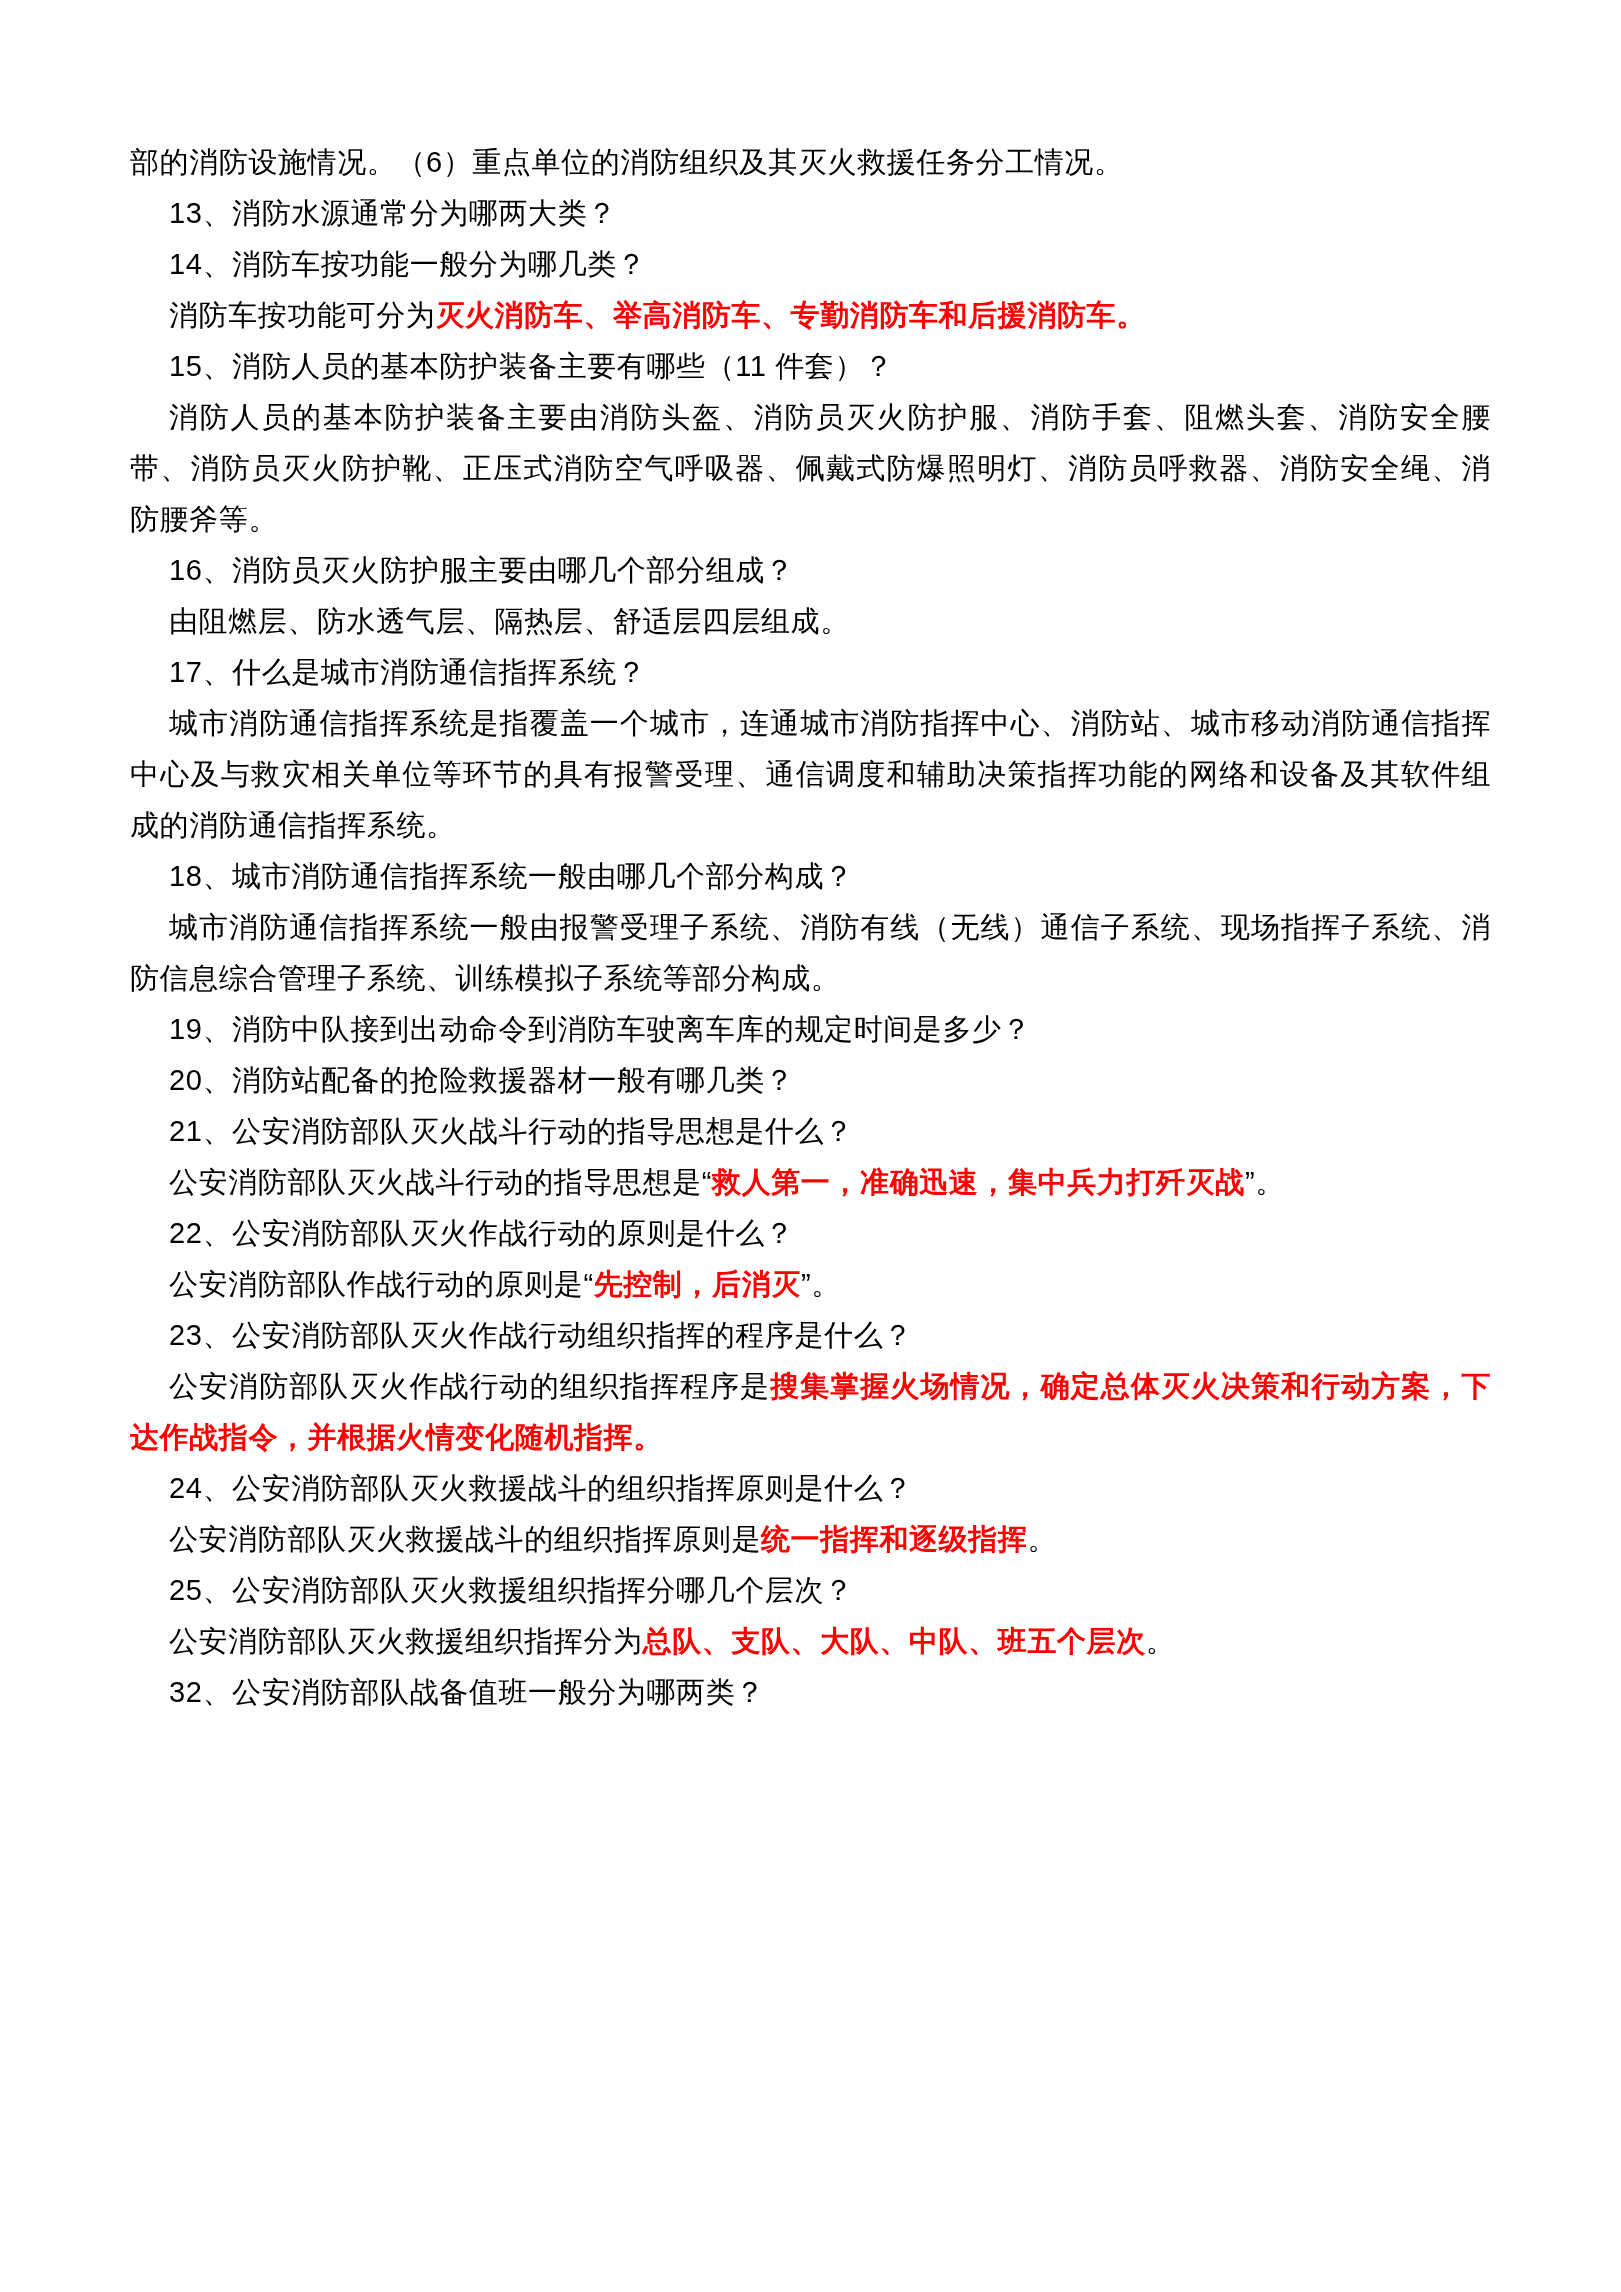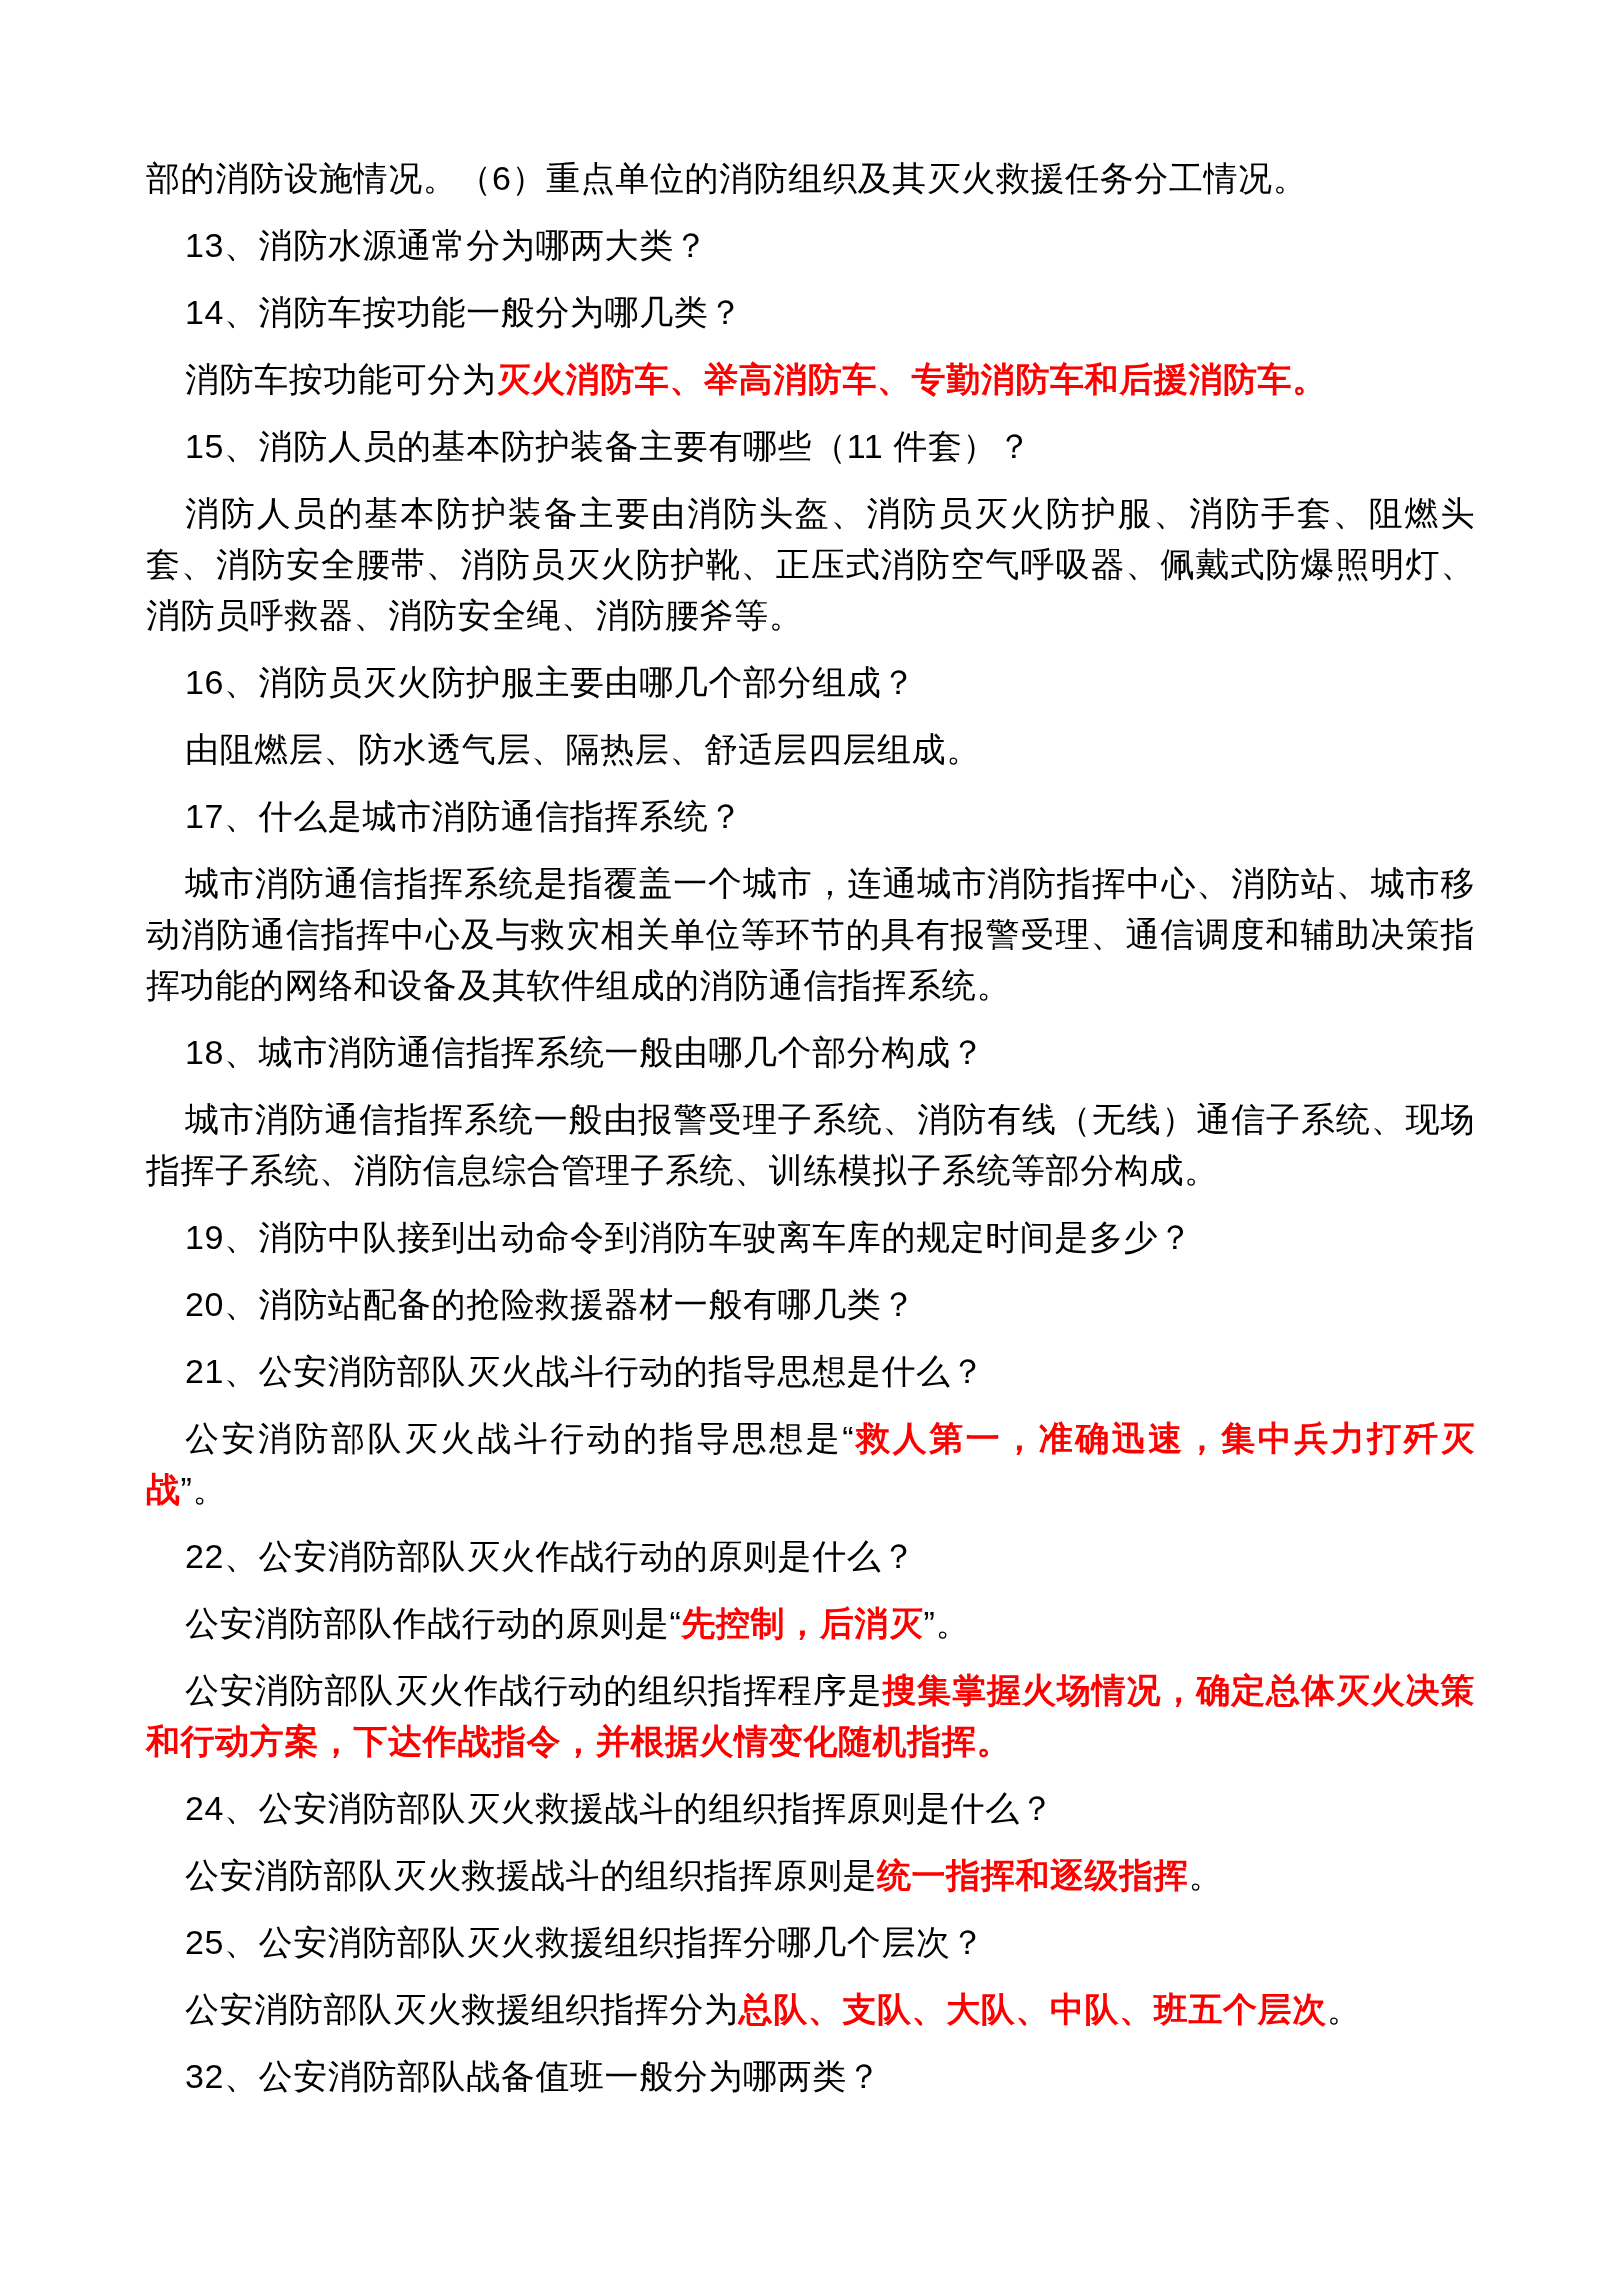--- a/index.html
+++ b/index.html
@@ -12,22 +12,22 @@
     height: 2293px;
     font-family: "Liberation Sans", sans-serif;
     overflow: hidden;
   }
   .doc {
     box-sizing: border-box;
     width: 1621px;
     padding: 137px 130px 0 130px;
   }
   .para {
-    margin: 16px;
-    font-size: 34px;
+    margin: 0;
+    font-size: 29px;
     line-height: 51px;
     color: var(--text-color, #000000);
     text-align: justify;
     letter-spacing: 0.6px;
     word-break: break-all;
   }
   .para.indent {
     text-indent: 39px;
   }
   .run {
@@ -54,20 +54,21 @@
       <p class="para indent"><span class="run">17、什么是城市消防通信指挥系统？</span></p>
       <p class="para indent"><span class="run">城市消防通信指挥系统是指覆盖一个城市，连通城市消防指挥中心、消防站、城市移动消防通信指挥中心及与救灾相关单位等环节的具有报警受理、通信调度和辅助决策指挥功能的网络和设备及其软件组成的消防通信指挥系统。</span></p>
       <p class="para indent"><span class="run">18、城市消防通信指挥系统一般由哪几个部分构成？</span></p>
       <p class="para indent"><span class="run">城市消防通信指挥系统一般由报警受理子系统、消防有线（无线）通信子系统、现场指挥子系统、消防信息综合管理子系统、训练模拟子系统等部分构成。</span></p>
       <p class="para indent"><span class="run">19、消防中队接到出动命令到消防车驶离车库的规定时间是多少？</span></p>
       <p class="para indent"><span class="run">20、消防站配备的抢险救援器材一般有哪几类？</span></p>
       <p class="para indent"><span class="run">21、公安消防部队灭火战斗行动的指导思想是什么？</span></p>
       <p class="para indent"><span class="run">公安消防部队灭火战斗行动的指导思想是“</span><span class="hl">救人第一，准确迅速，集中兵力打歼灭战</span><span class="run">”。</span></p>
       <p class="para indent"><span class="run">22、公安消防部队灭火作战行动的原则是什么？</span></p>
       <p class="para indent"><span class="run">公安消防部队作战行动的原则是“</span><span class="hl">先控制，后消灭</span><span class="run">”。</span></p>
+      <p class="para indent"><span class="run">23、公安消防部队灭火作战行动组织指挥的程序是什么？</span></p>
       <p class="para indent"><span class="run">公安消防部队灭火作战行动的组织指挥程序是</span><span class="hl">搜集掌握火场情况，确定总体灭火决策和行动方案，下达作战指令，并根据火情变化随机指挥。</span></p>
       <p class="para indent"><span class="run">24、公安消防部队灭火救援战斗的组织指挥原则是什么？</span></p>
       <p class="para indent"><span class="run">公安消防部队灭火救援战斗的组织指挥原则是</span><span class="hl">统一指挥和逐级指挥</span><span class="run">。</span></p>
       <p class="para indent"><span class="run">25、公安消防部队灭火救援组织指挥分哪几个层次？</span></p>
       <p class="para indent"><span class="run">公安消防部队灭火救援组织指挥分为</span><span class="hl">总队、支队、大队、中队、班五个层次</span><span class="run">。</span></p>
       <p class="para indent"><span class="run">32、公安消防部队战备值班一般分为哪两类？</span></p>
     </div>
 </div>
 
 

